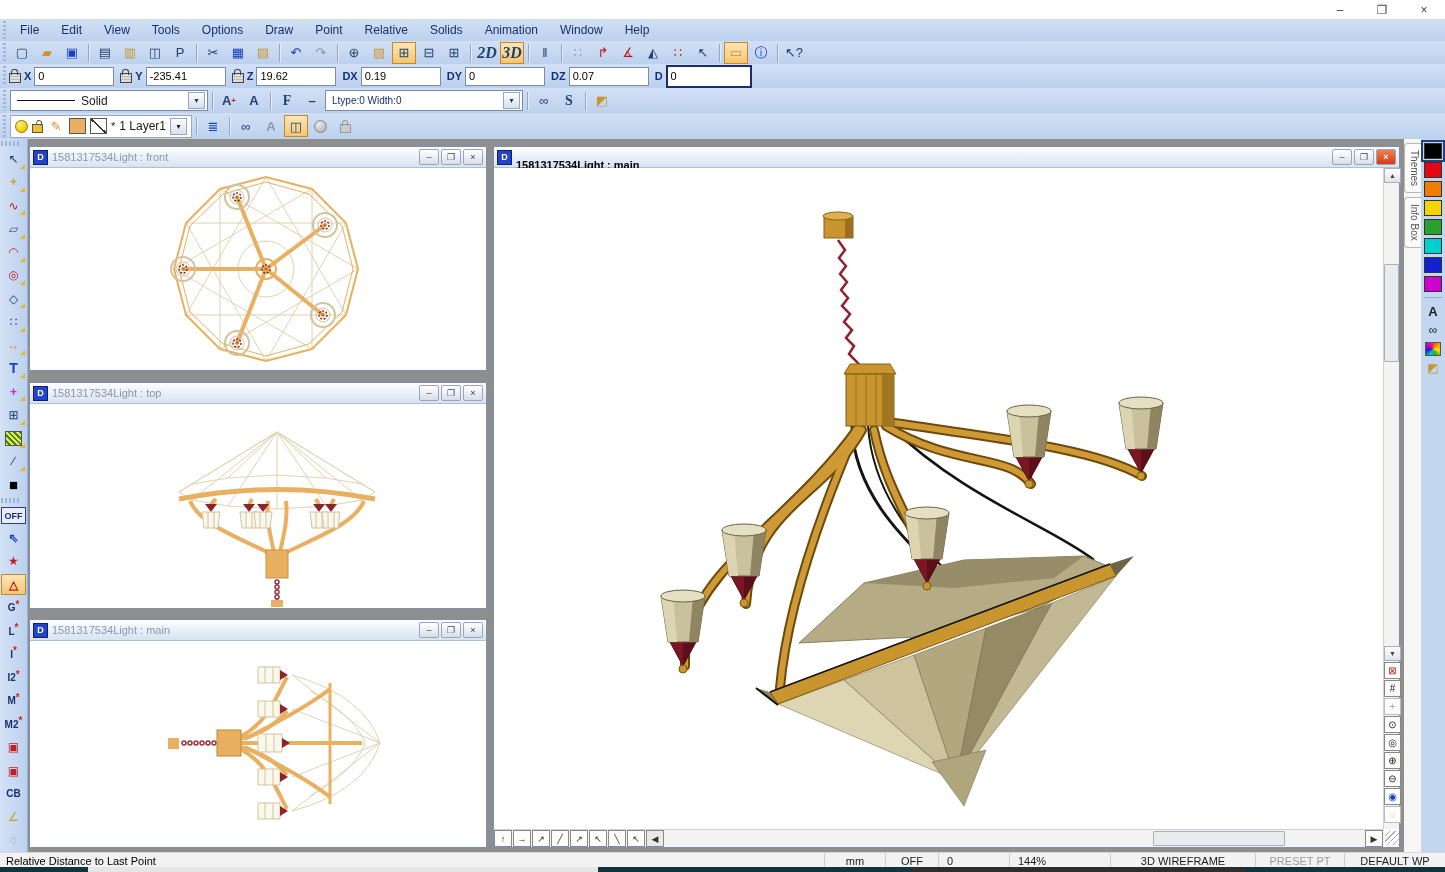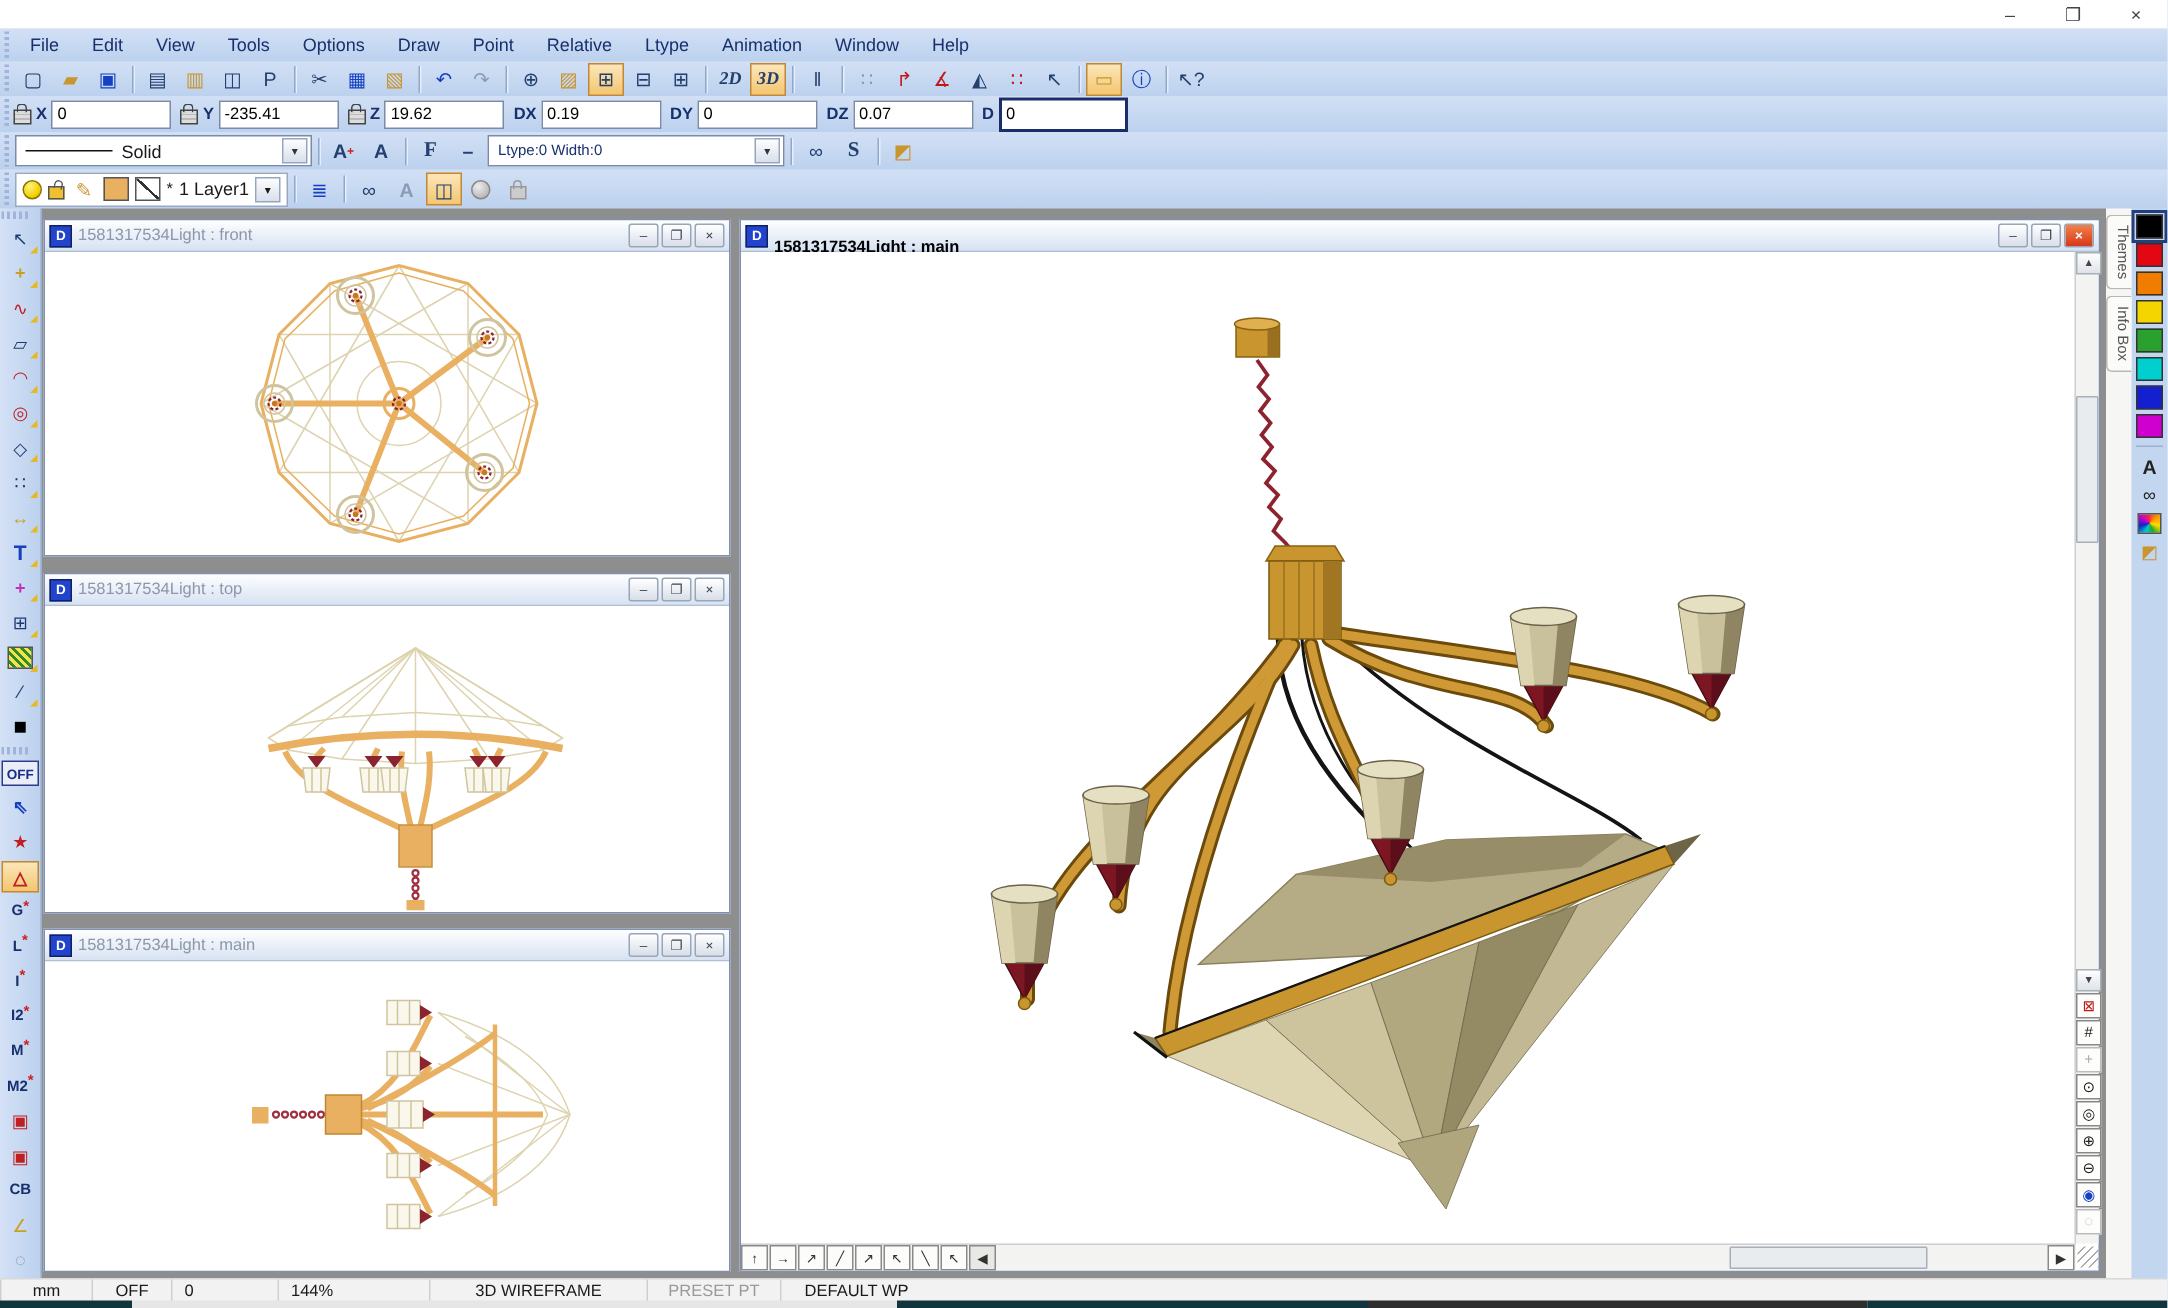--- a/index.html
+++ b/index.html
@@ -16,21 +16,21 @@
   .menubar{top:19px;height:22px;}
   .menu-item{padding:0 11px;color:#17306e;font-size:12px;}
   .grip{width:7px;align-self:stretch;margin:2px 1px;
         background:repeating-linear-gradient(to bottom,#9fb4d8 0 2px,transparent 2px 4px);
         background-size:3px 100%;background-repeat:no-repeat;background-position:2px 0;}
   .tbar{display:flex;align-items:center;gap:1px;}
   .tbtn{min-width:20px;height:20px;display:flex;align-items:center;justify-content:center;
         font-size:13px;color:#23406e;border:1px solid transparent;position:relative;padding:0 1px;}
   .tbtn.act{background:linear-gradient(#fce6b8,#f3c671);border:1px solid #c8882a;}
   .tbtn.red{color:#c01818;} .tbtn.gold{color:#c8952f;} .tbtn.blue{color:#1540c0;} .tbtn.dim{color:#8a9ab4;}
-  .tbtn.it{font-style:italic;font-weight:bold;font-family:"Liberation Serif",serif;font-size:12px;}
+  .tbtn.it{font-style:italic;font-weight:bold;font-family:"Liberation Serif",serif;font-size:16px;}
   .sep{width:1px;height:18px;background:#93a8c8;margin:0 3px;box-shadow:1px 0 0 #e6eefb;}
   .toolbar1{top:41px;height:23px;}
   .coordbar{top:64px;height:24px;}
   .field{display:flex;align-items:center;gap:3px;margin-right:6px;}
   .field label{color:#17306e;font-weight:bold;font-size:11px;}
   .field input{width:72px;height:17px;border:1px solid #7a8aa8;font-size:11px;padding:0 3px;
                font-family:"Liberation Sans",sans-serif;background:#fff;}
   .field input.focus{border:2px solid #1b2d6b;height:19px;width:76px;}
   .lock{width:10px;height:8px;background:#e8e8e8;border:1px solid #444;position:relative;margin-top:4px;
         background:repeating-linear-gradient(#ddd 0 2px,#bbb 2px 3px);}
@@ -137,21 +137,21 @@
 <div class="bar menubar">
   <span class="grip"></span>
   <span class="menu-item">File</span>
   <span class="menu-item">Edit</span>
   <span class="menu-item">View</span>
   <span class="menu-item">Tools</span>
   <span class="menu-item">Options</span>
   <span class="menu-item">Draw</span>
   <span class="menu-item">Point</span>
   <span class="menu-item">Relative</span>
-  <span class="menu-item">Ltype</span>
+  <span class="menu-item">Solids</span>
   <span class="menu-item">Animation</span>
   <span class="menu-item">Window</span>
   <span class="menu-item">Help</span>
 </div>
 
 <div class="bar toolbar1 tbar">
   <span class="grip"></span>
   <span class="tbtn">▢</span>
   <span class="tbtn gold">▰</span>
   <span class="tbtn blue">▣</span>
@@ -740,20 +740,21 @@
       <span class="ricon">∞</span>
       <span class="ricon">
           <span class="palette-sq"></span>
         </span>
       <span class="ricon" style="color:#c8952f">◩</span>
     </div>
   </div>
 </div>
 
 <div class="statusbar">
+  <span class="st-msg">Relative Distance to Last Point</span>
   <span class="st-cell" style="width:44px;justify-content:center">mm</span>
   <span class="st-cell" style="width:36px;justify-content:center">OFF</span>
   <span class="st-cell" style="width:54px">0</span>
   <span class="st-cell" style="width:84px">144%</span>
   <span class="st-cell" style="width:128px;justify-content:center">3D WIREFRAME</span>
   <span class="st-cell gray" style="width:72px;justify-content:center">PRESET PT</span>
   <span class="st-cell" style="width:84px;justify-content:center">DEFAULT WP</span>
 </div>
 <div class="bottomstrip">
   <span class="bs1"></span>

